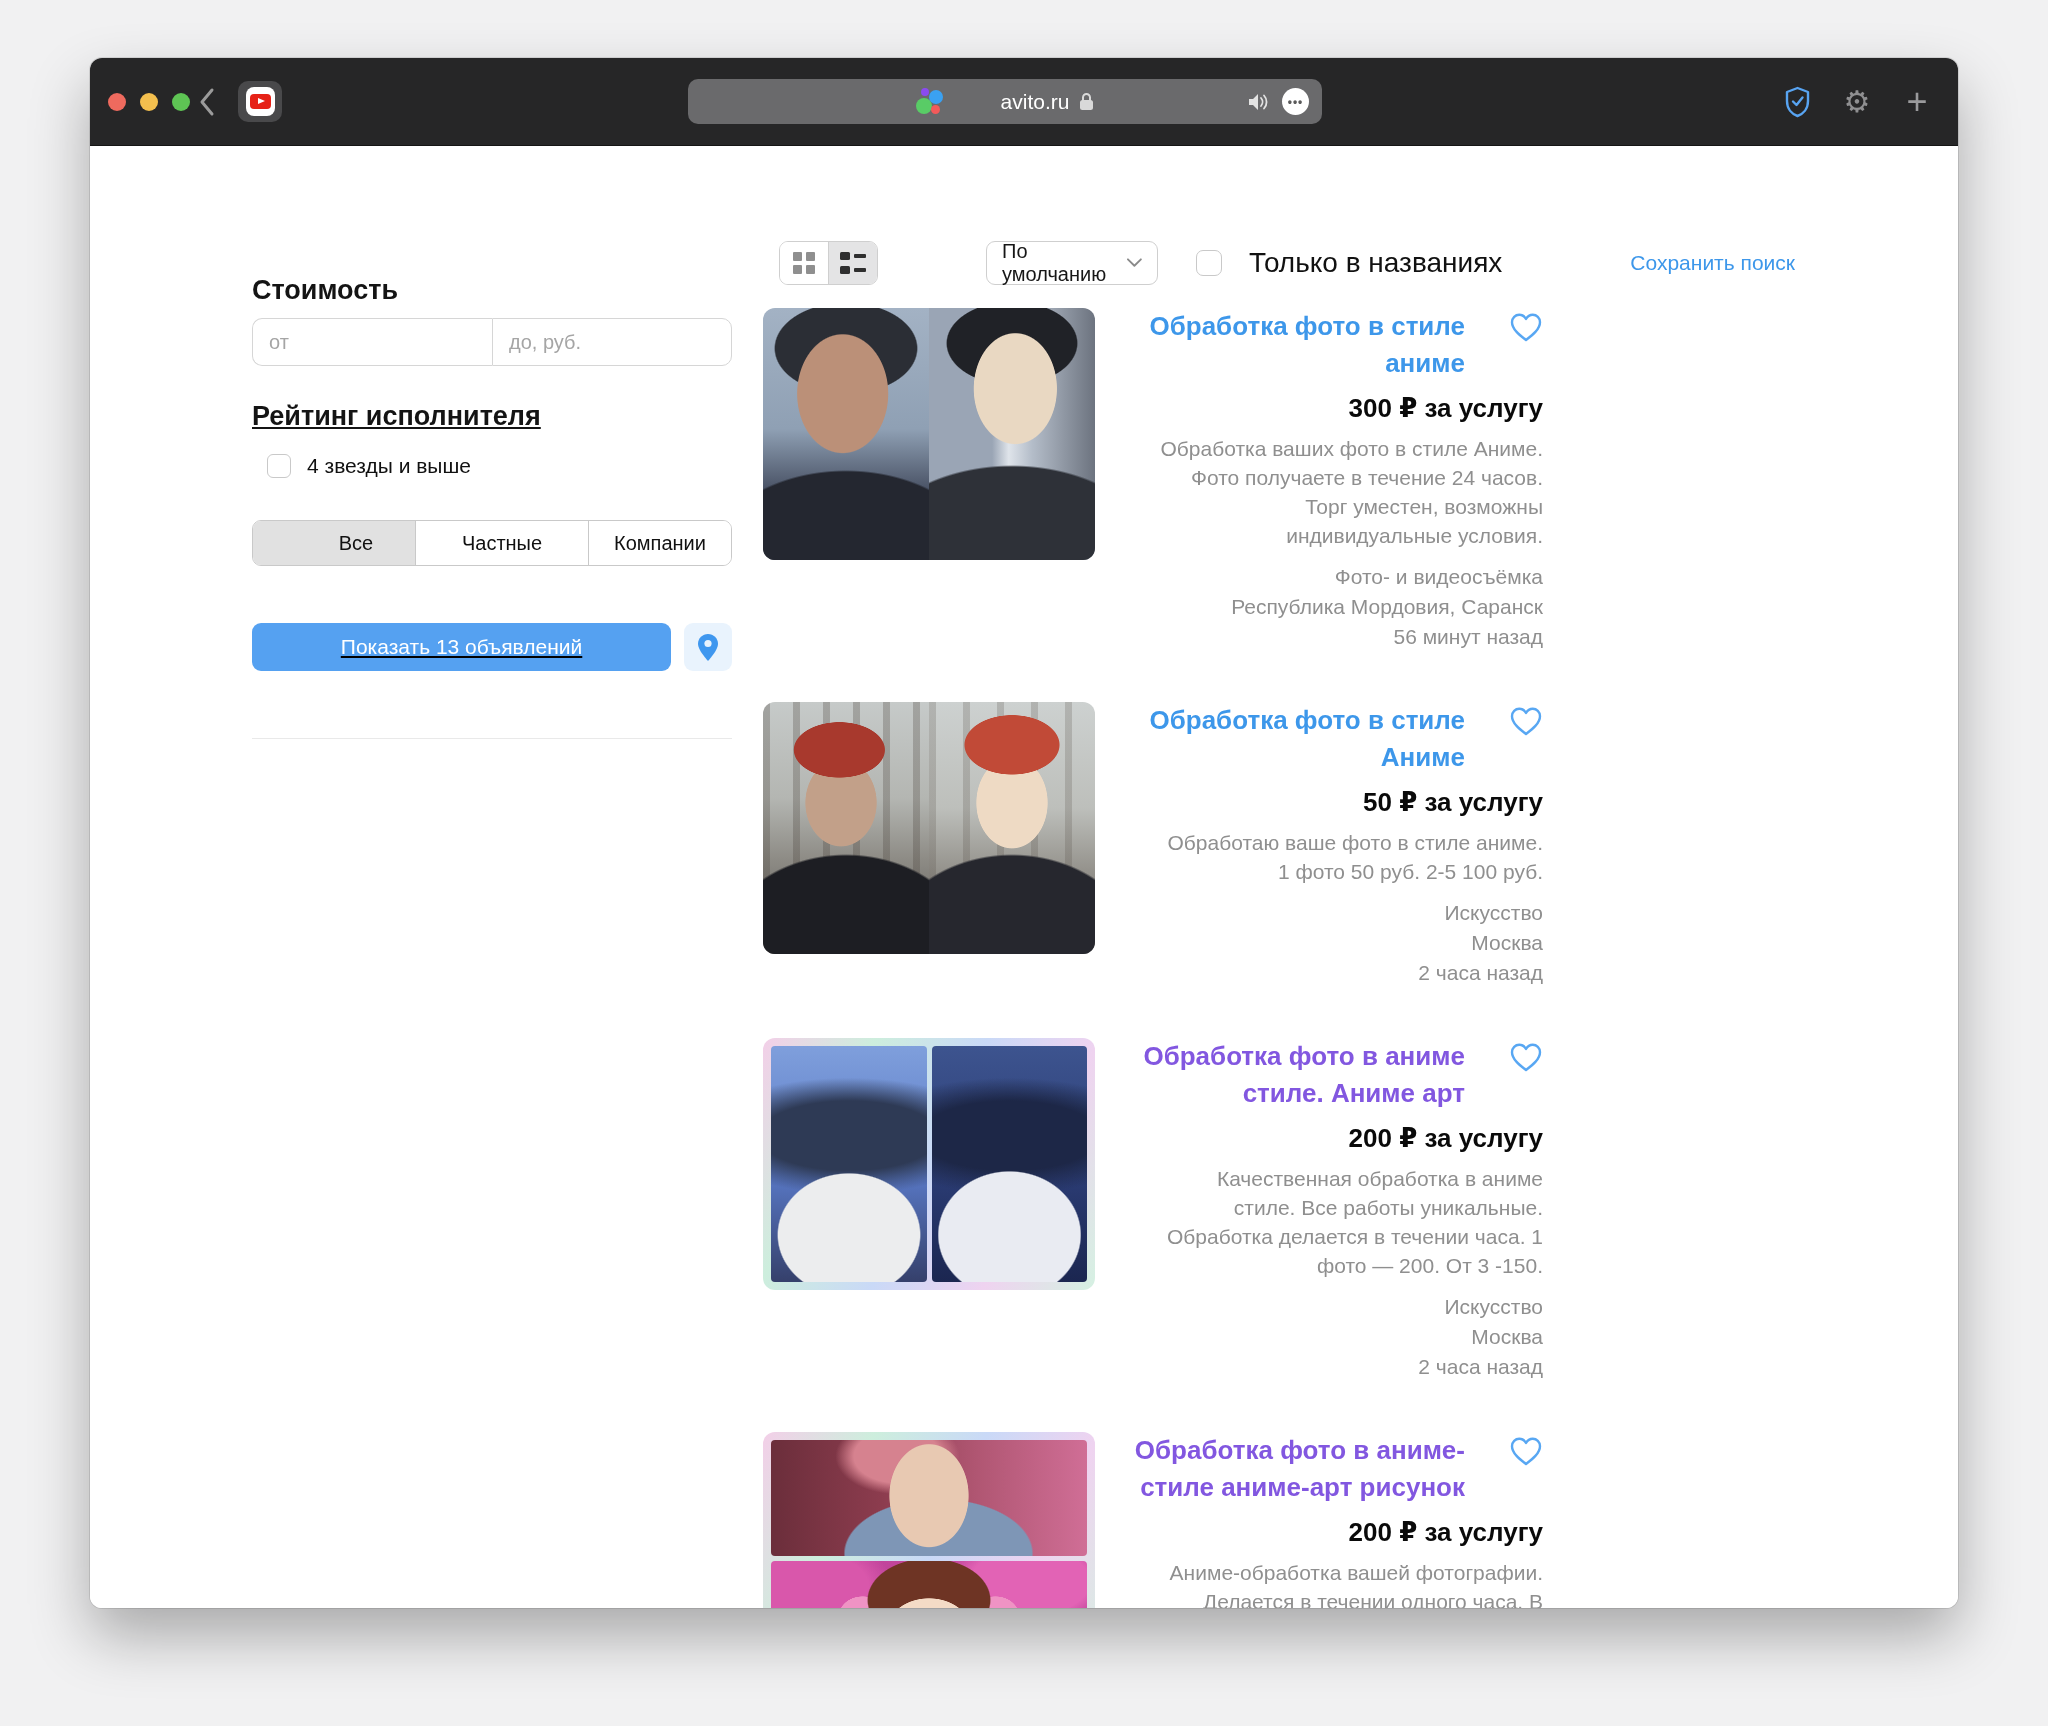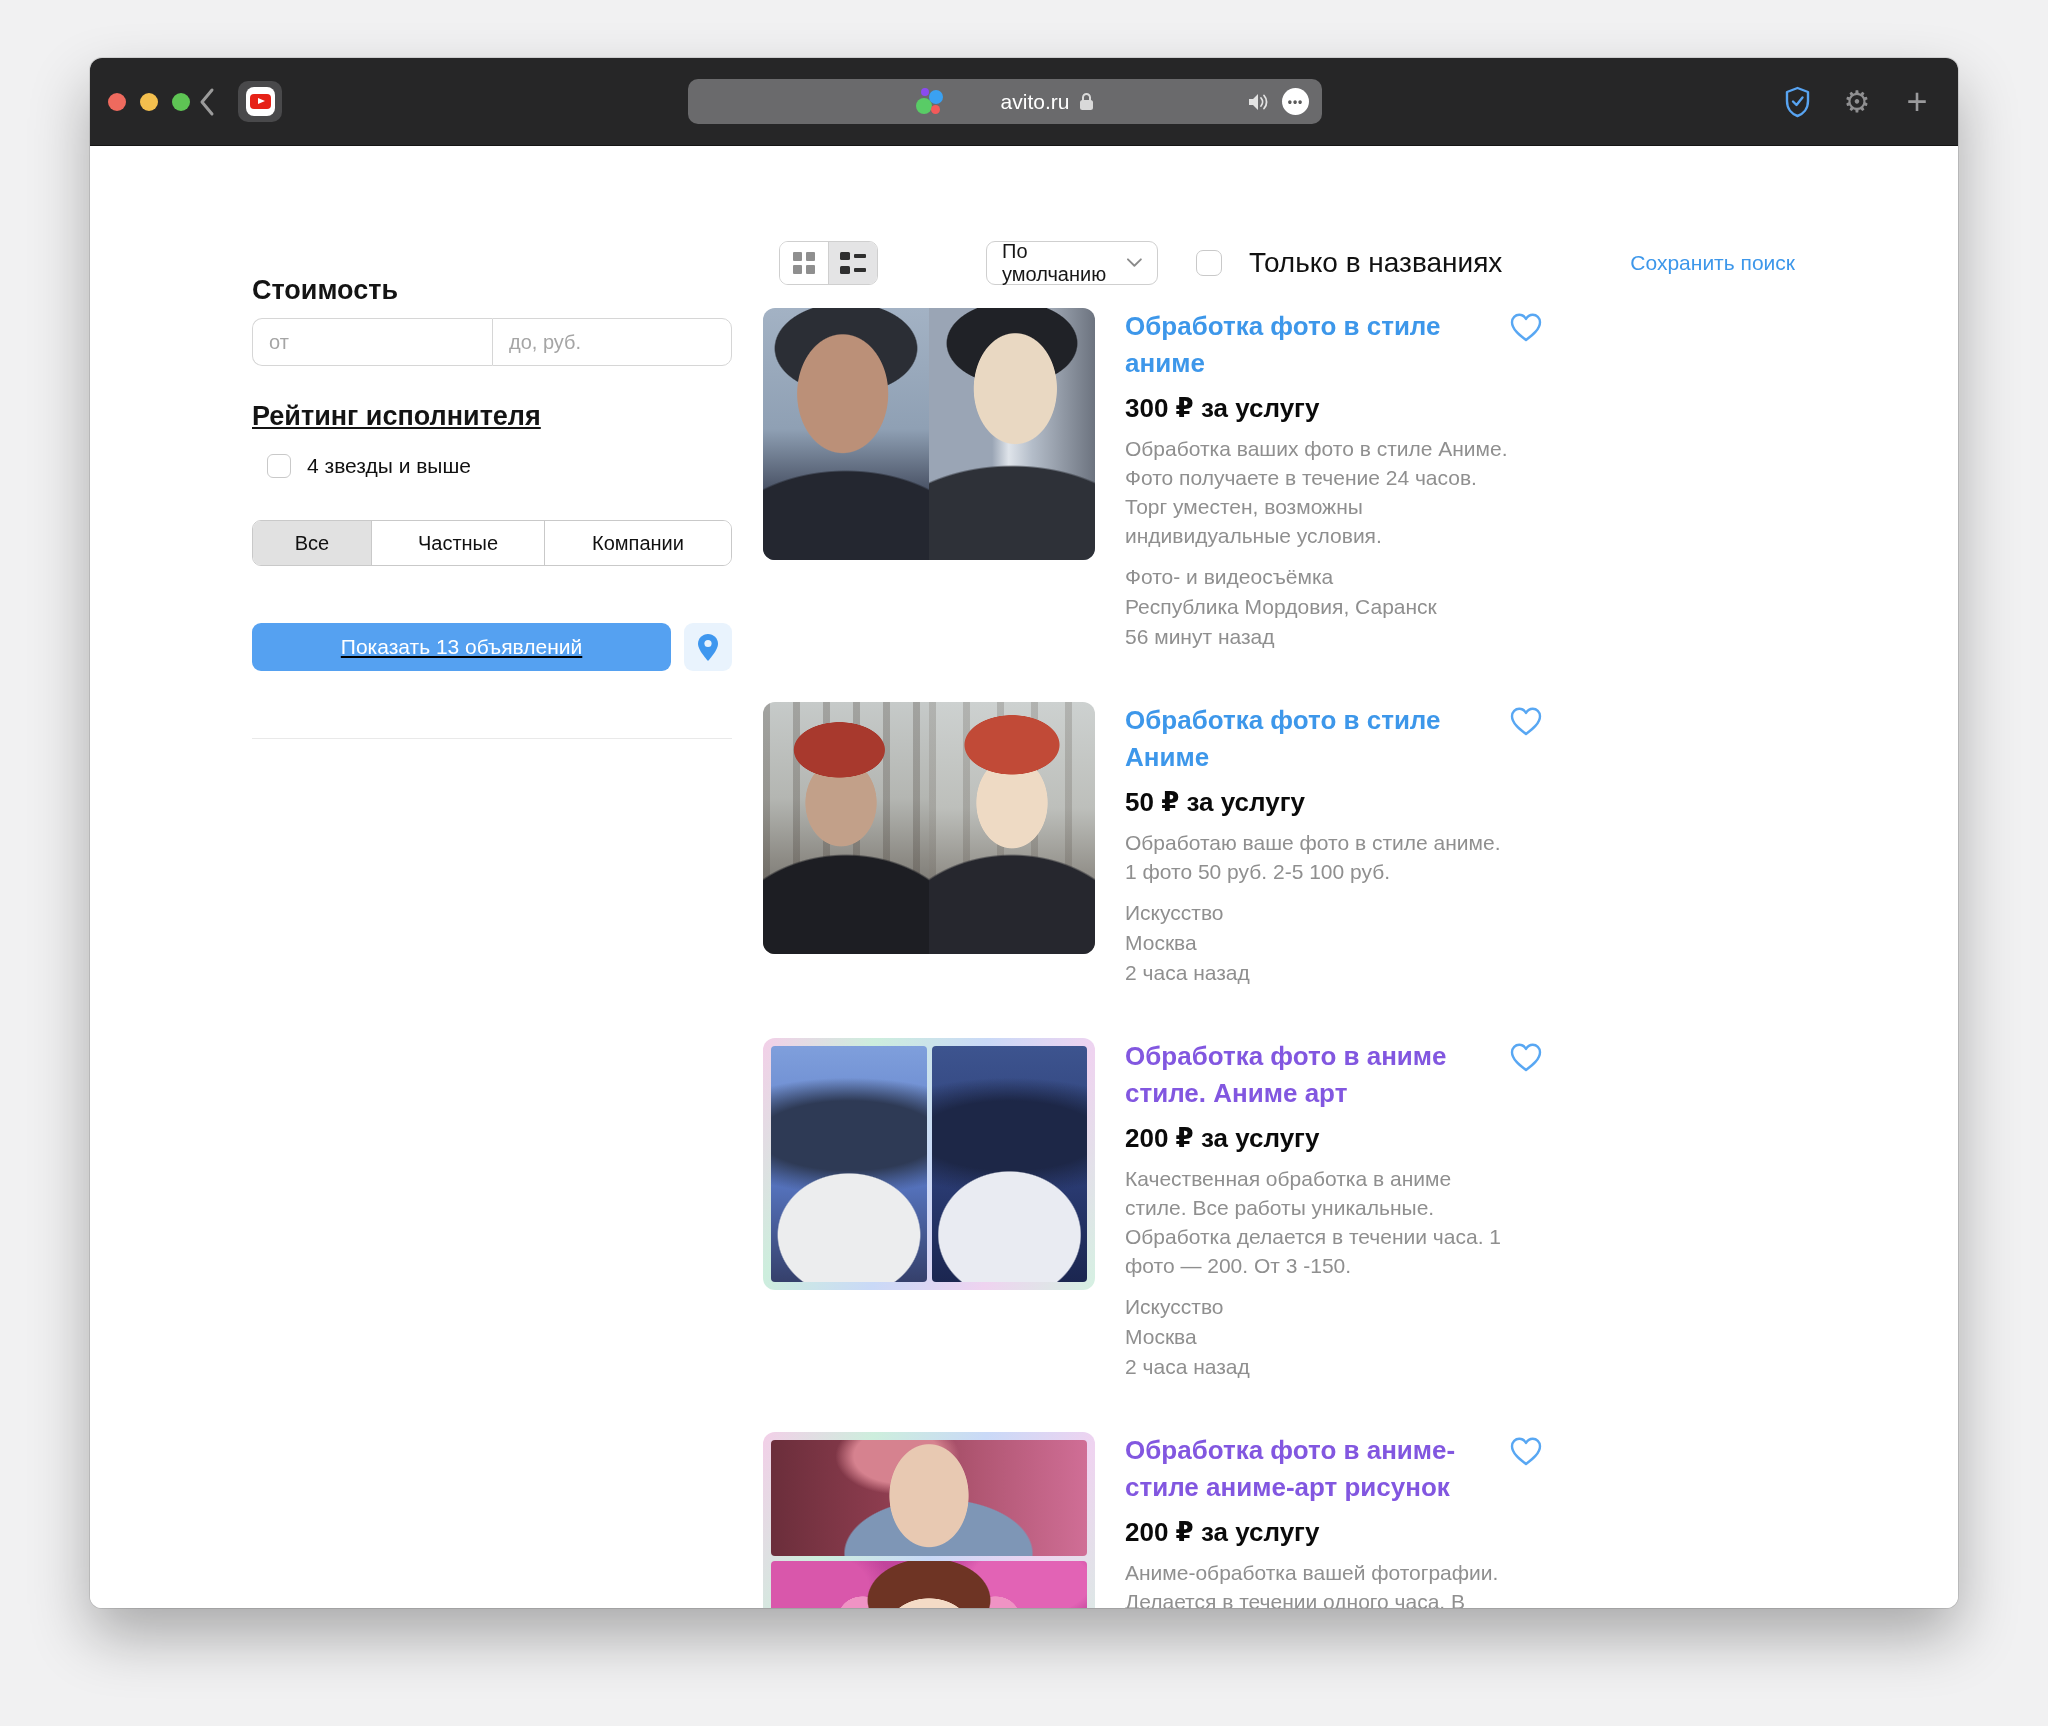--- a/index.html
+++ b/index.html
@@ -51,40 +51,40 @@
   .pi::placeholder{color:#a5a5a5;}
   .pi.from{width:240px;border-radius:10px 0 0 10px;border-right:none;}
   .pi.to{width:240px;border-radius:0 10px 10px 0;}
   .rating-h{margin-top:36px;text-decoration:underline;}
   .chk-row{display:flex;align-items:center;gap:16px;margin-top:24px;margin-left:15px;}
   .chk{width:24px;height:24px;border:1.5px solid #c9c9c9;border-radius:6px;background:#fff;box-sizing:border-box;flex:0 0 auto;}
   .chk-label{font-size:21px;color:#111;}
   .seg{display:flex;margin-top:42px;height:46px;border:1px solid #c9c9c9;border-radius:9px;overflow:hidden;box-sizing:border-box;}
   .seg-item{display:flex;align-items:center;justify-content:center;font-size:20px;color:#111;background:#fff;border-left:1px solid #c9c9c9;cursor:default;}
   .seg-item:first-child{border-left:none;}
-  .seg-item.selected{background:#e1e1e1;}
+  .seg-item.selected{background:#e1e1e1;padding-left:44px;}
   .seg-all{width:118px;} .seg-private{width:172px;} .seg-comp{flex:1;}
   .show-row{display:flex;gap:13px;margin-top:57px;text-decoration:underline;}
   .show-btn{width:420px;height:48px;background:#55a1f1;color:#fff;font-size:21px;border:none;border-radius:9px;font-family:inherit;}
   .geo-btn{width:48px;height:48px;background:#e9f3fd;border-radius:9px;display:flex;align-items:center;justify-content:center;border:none;}
   .side-divider{margin-top:67px;height:1px;background:#e9e9e9;}
   
   .main{position:absolute;left:673px;top:94px;width:1124px;}
   .controls{position:relative;display:flex;align-items:center;height:46px;padding-left:16px;}
   .view-toggle{display:flex;border:1px solid #cfcfcf;border-radius:9px;overflow:hidden;height:44px;box-sizing:border-box;}
   .vt{width:48px;display:flex;align-items:center;justify-content:center;background:#fff;}
   .vt.selected{background:#e4e4e5;border-left:1px solid #cfcfcf;}
   .sort{margin-left:108px;width:172px;height:44px;border:1px solid #cfcfcf;border-radius:9px;display:flex;align-items:center;justify-content:space-between;padding:0 15px;font-size:20px;color:#161616;box-sizing:border-box;}
   .titles-only{margin-left:26px;display:flex;align-items:center;gap:15px;}
   .chk2{width:26px;height:26px;border:1.5px solid #c9c9c9;border-radius:7px;background:#fff;box-sizing:border-box;flex:0 0 auto;}
   .titles-only span{font-size:28px;color:#111;margin-left:12px;}
   .save-search{position:absolute;right:92px;top:50%;transform:translateY(-50%);color:#3d97ea;font-size:21px;text-decoration:none;}
   
   .listings{margin-top:22px;}
-  .listing{display:flex;gap:30px;margin-bottom:50px;}
+  .listing{display:flex;gap:30px;margin-bottom:50px;text-align:right;}
   .thumb{width:332px;height:252px;border-radius:12px;flex:0 0 auto;overflow:hidden;display:flex;box-sizing:border-box;}
   .thumb>div{flex:1;}
   .lcol{position:relative;width:418px;}
   .ltitle{display:block;max-width:340px;font-size:26px;line-height:37px;font-weight:bold;color:#3d97ea;text-decoration:none;}
   .ltitle.visited{color:#8257e0;}
   .lprice{margin-top:10px;font-size:26px;line-height:32px;font-weight:bold;color:#0a0a0a;}
   .ldesc{margin-top:10px;font-size:21px;line-height:29px;color:#8f8f8f;white-space:pre-line;}
   .lmeta{margin-top:12px;font-size:21px;line-height:30px;color:#8f8f8f;}
   .heart{position:absolute;right:0;top:4px;}
   

